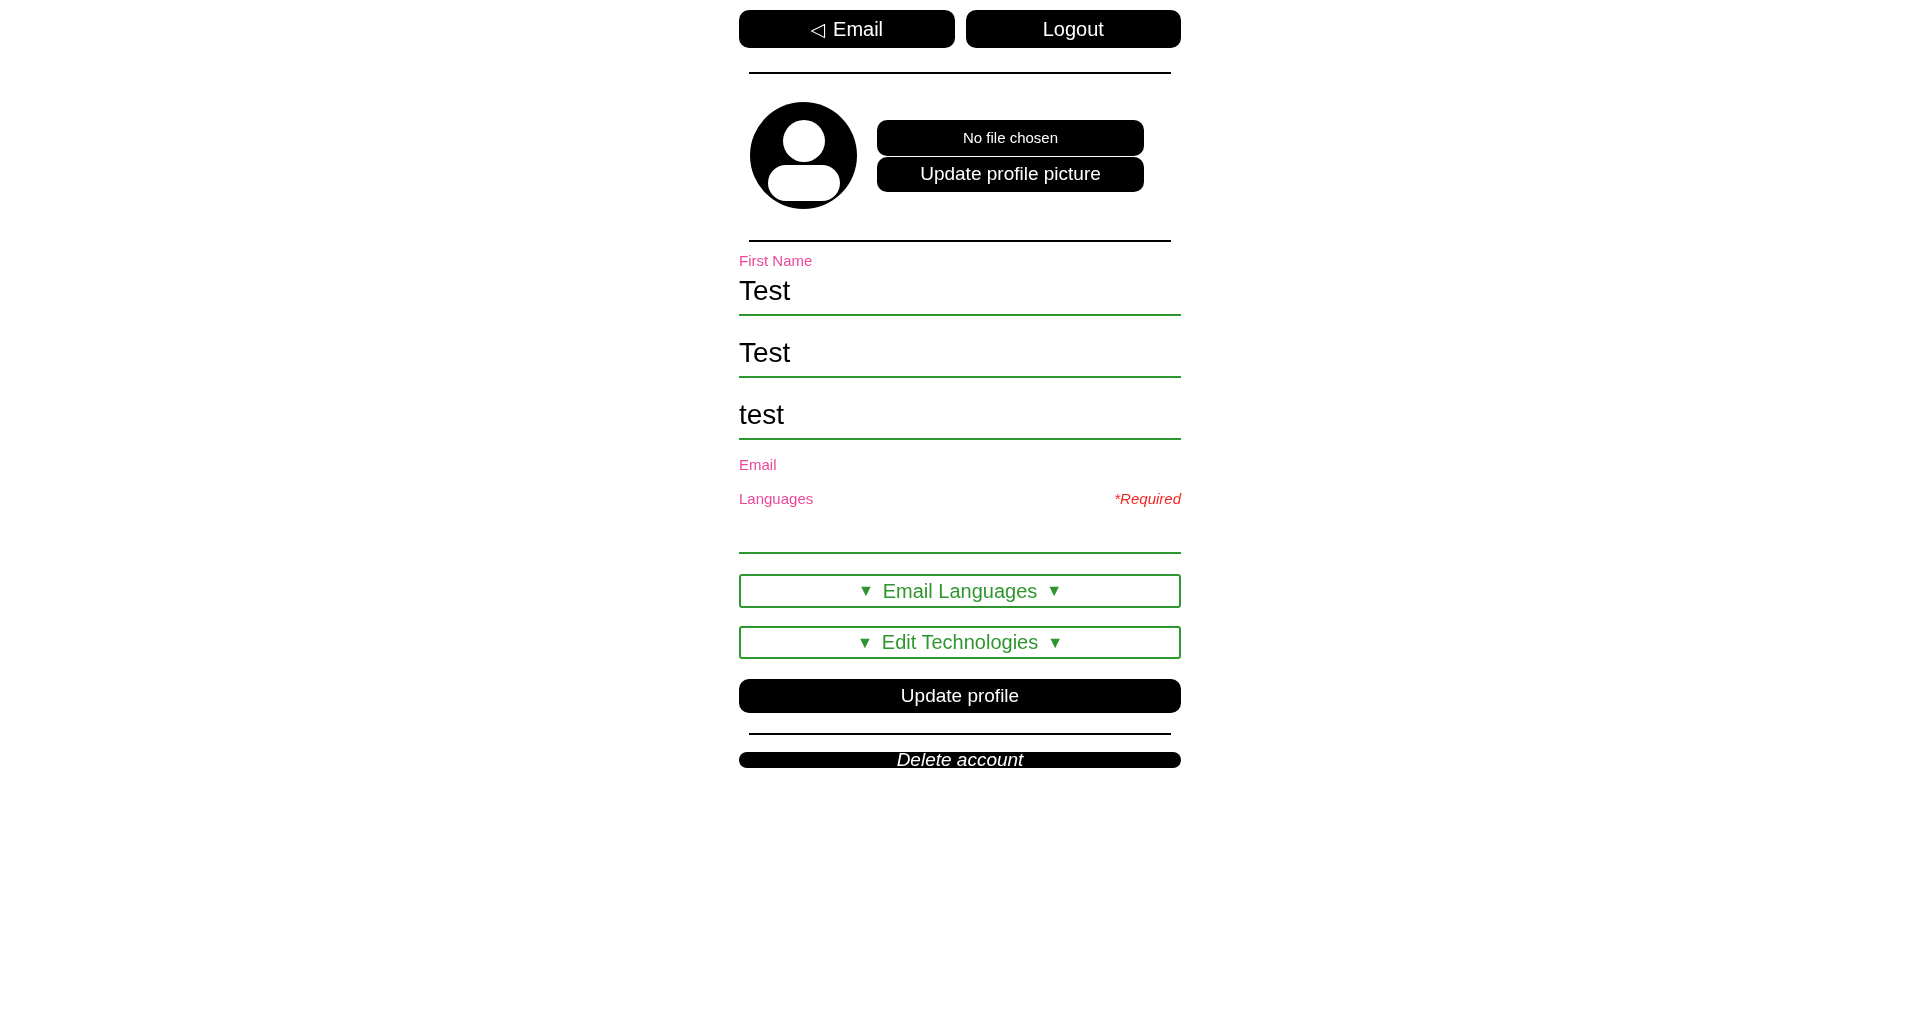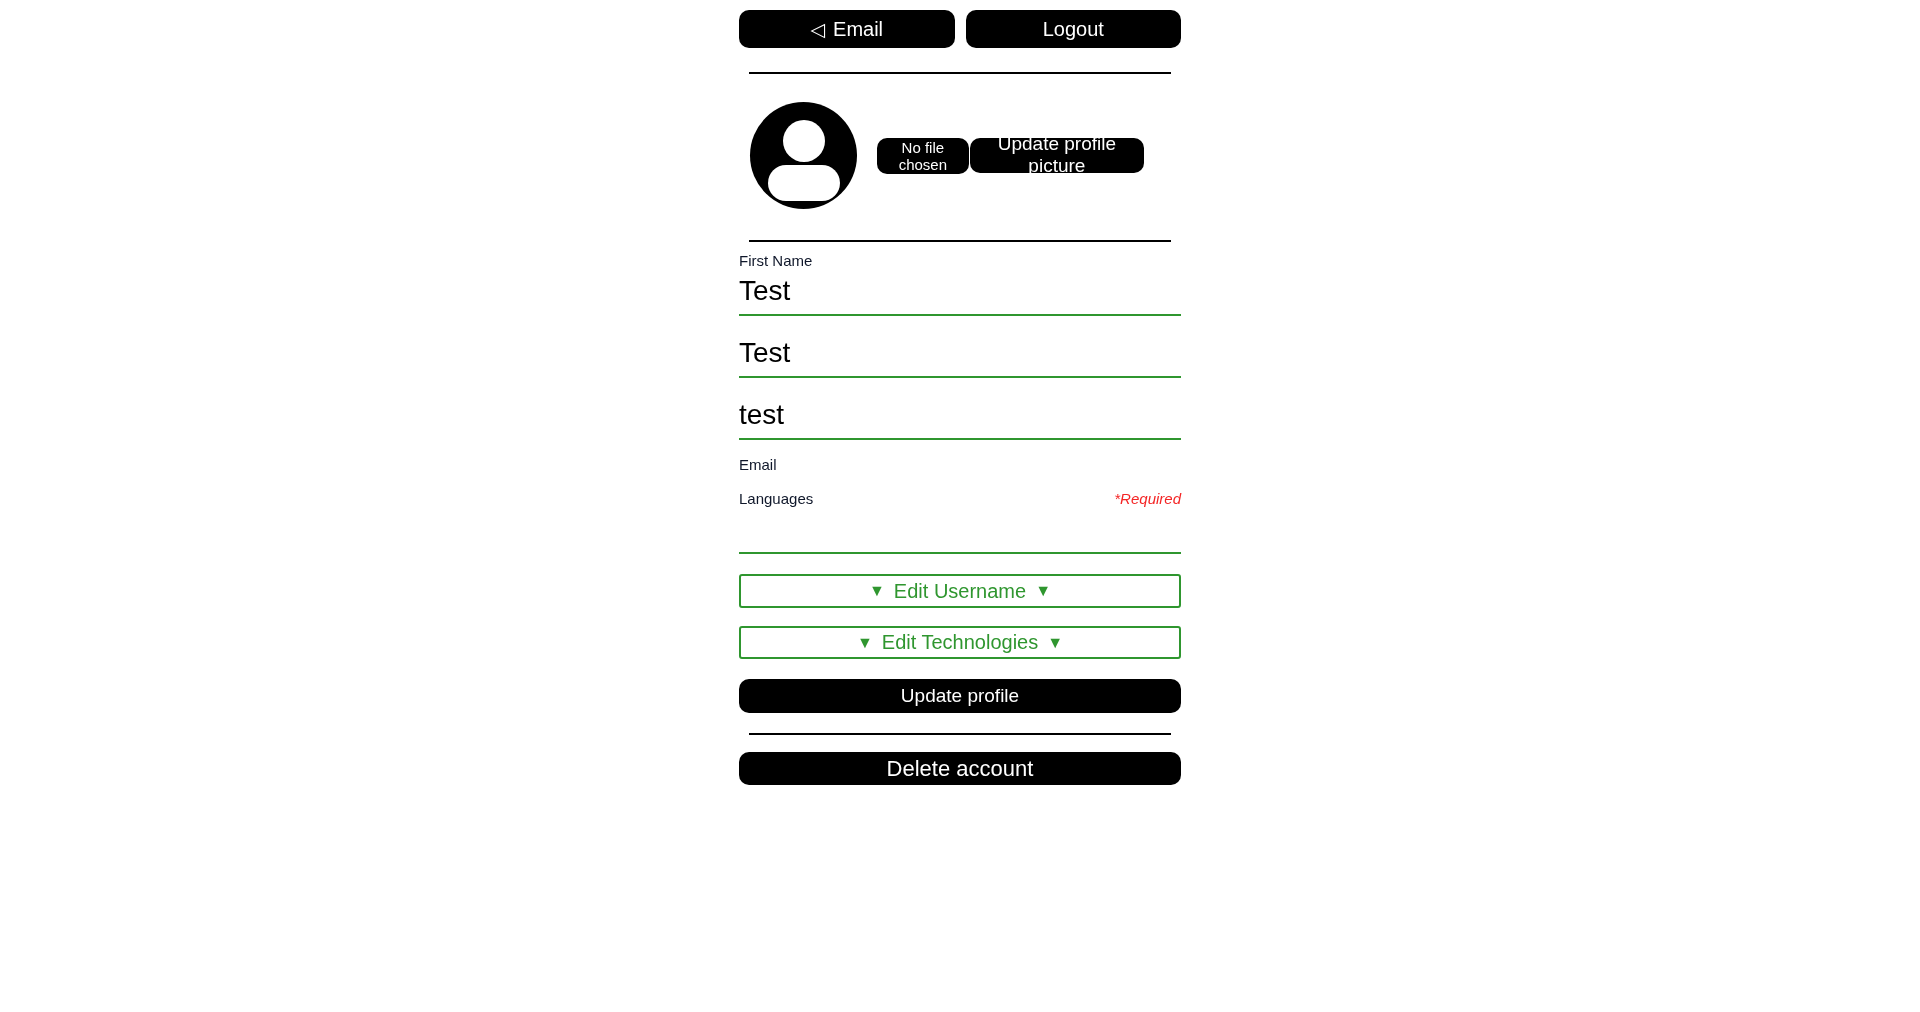--- a/index.html
+++ b/index.html
@@ -74,34 +74,34 @@
   .avatar-body {
     position: absolute;
     width: 72px; height: 36px;
     border-radius: 18px;
     background: #ffffff;
     left: 18px; top: 63px;
   }
   .pic-buttons {
     width: 267px;
     display: flex;
-    flex-direction: row;
+    flex-direction: column;
     gap: 1px;
   }
   .file-btn  { height: 36px; font-size: 15px; }
   .upload-btn { height: 35px; font-size: 19px; }
   
   .field { margin-bottom: 16px; }
   .field-label-row {
     display: flex;
     justify-content: space-between;
     align-items: baseline;
   }
   .field-label {
-    color: #0f172a;
+    color: #ec4899;
     font-size: 15px;
     line-height: 18px;
   }
   .required-note {
     color: #f42525;
     font-size: 15px;
     font-style: italic;
   }
   .field-input {
     display: block;
@@ -127,21 +127,21 @@
     display: flex;
     align-items: center;
     justify-content: center;
     gap: 9px;
   }
   .outline-btn .tri { font-size: 16px; line-height: 1; }
   .edit-languages    { margin-top: 20px; height: 34px; }
   .edit-technologies { margin-top: 18px; height: 33px; }
   
   .update-profile { margin-top: 20px; width: 100%; height: 34px; font-size: 19px; }
-  .delete-account { width: 100%; height: 33px; font-size: 22px; }
+  .delete-account { width: 100%; height: 16px; font-size: 19px; font-style: italic; }
   .back-tri { font-size: 19px; line-height: 1; }
 </style>
 </head>
 <body>
 
 <div class="container">
 
   <div class="top-row">
     <button class="btn btn-black">
       <span class="back-tri">◁</span>
@@ -197,21 +197,21 @@
     <div class="field">
       <div class="field-label-row">
         <label class="field-label">Languages</label>
         <span class="required-note">*Required</span>
       </div>
       <input class="field-input" type="password" value="" style="">
     </div>
 
     <button class="btn outline-btn edit-languages">
       <span class="tri">▼</span>
-      <span>Edit Username</span>
+      <span>Email Languages</span>
       <span class="tri">▼</span>
     </button>
 
     <button class="btn outline-btn edit-technologies">
       <span class="tri">▼</span>
       <span>Edit Technologies</span>
       <span class="tri">▼</span>
     </button>
 
     <button class="btn btn-black update-profile">

